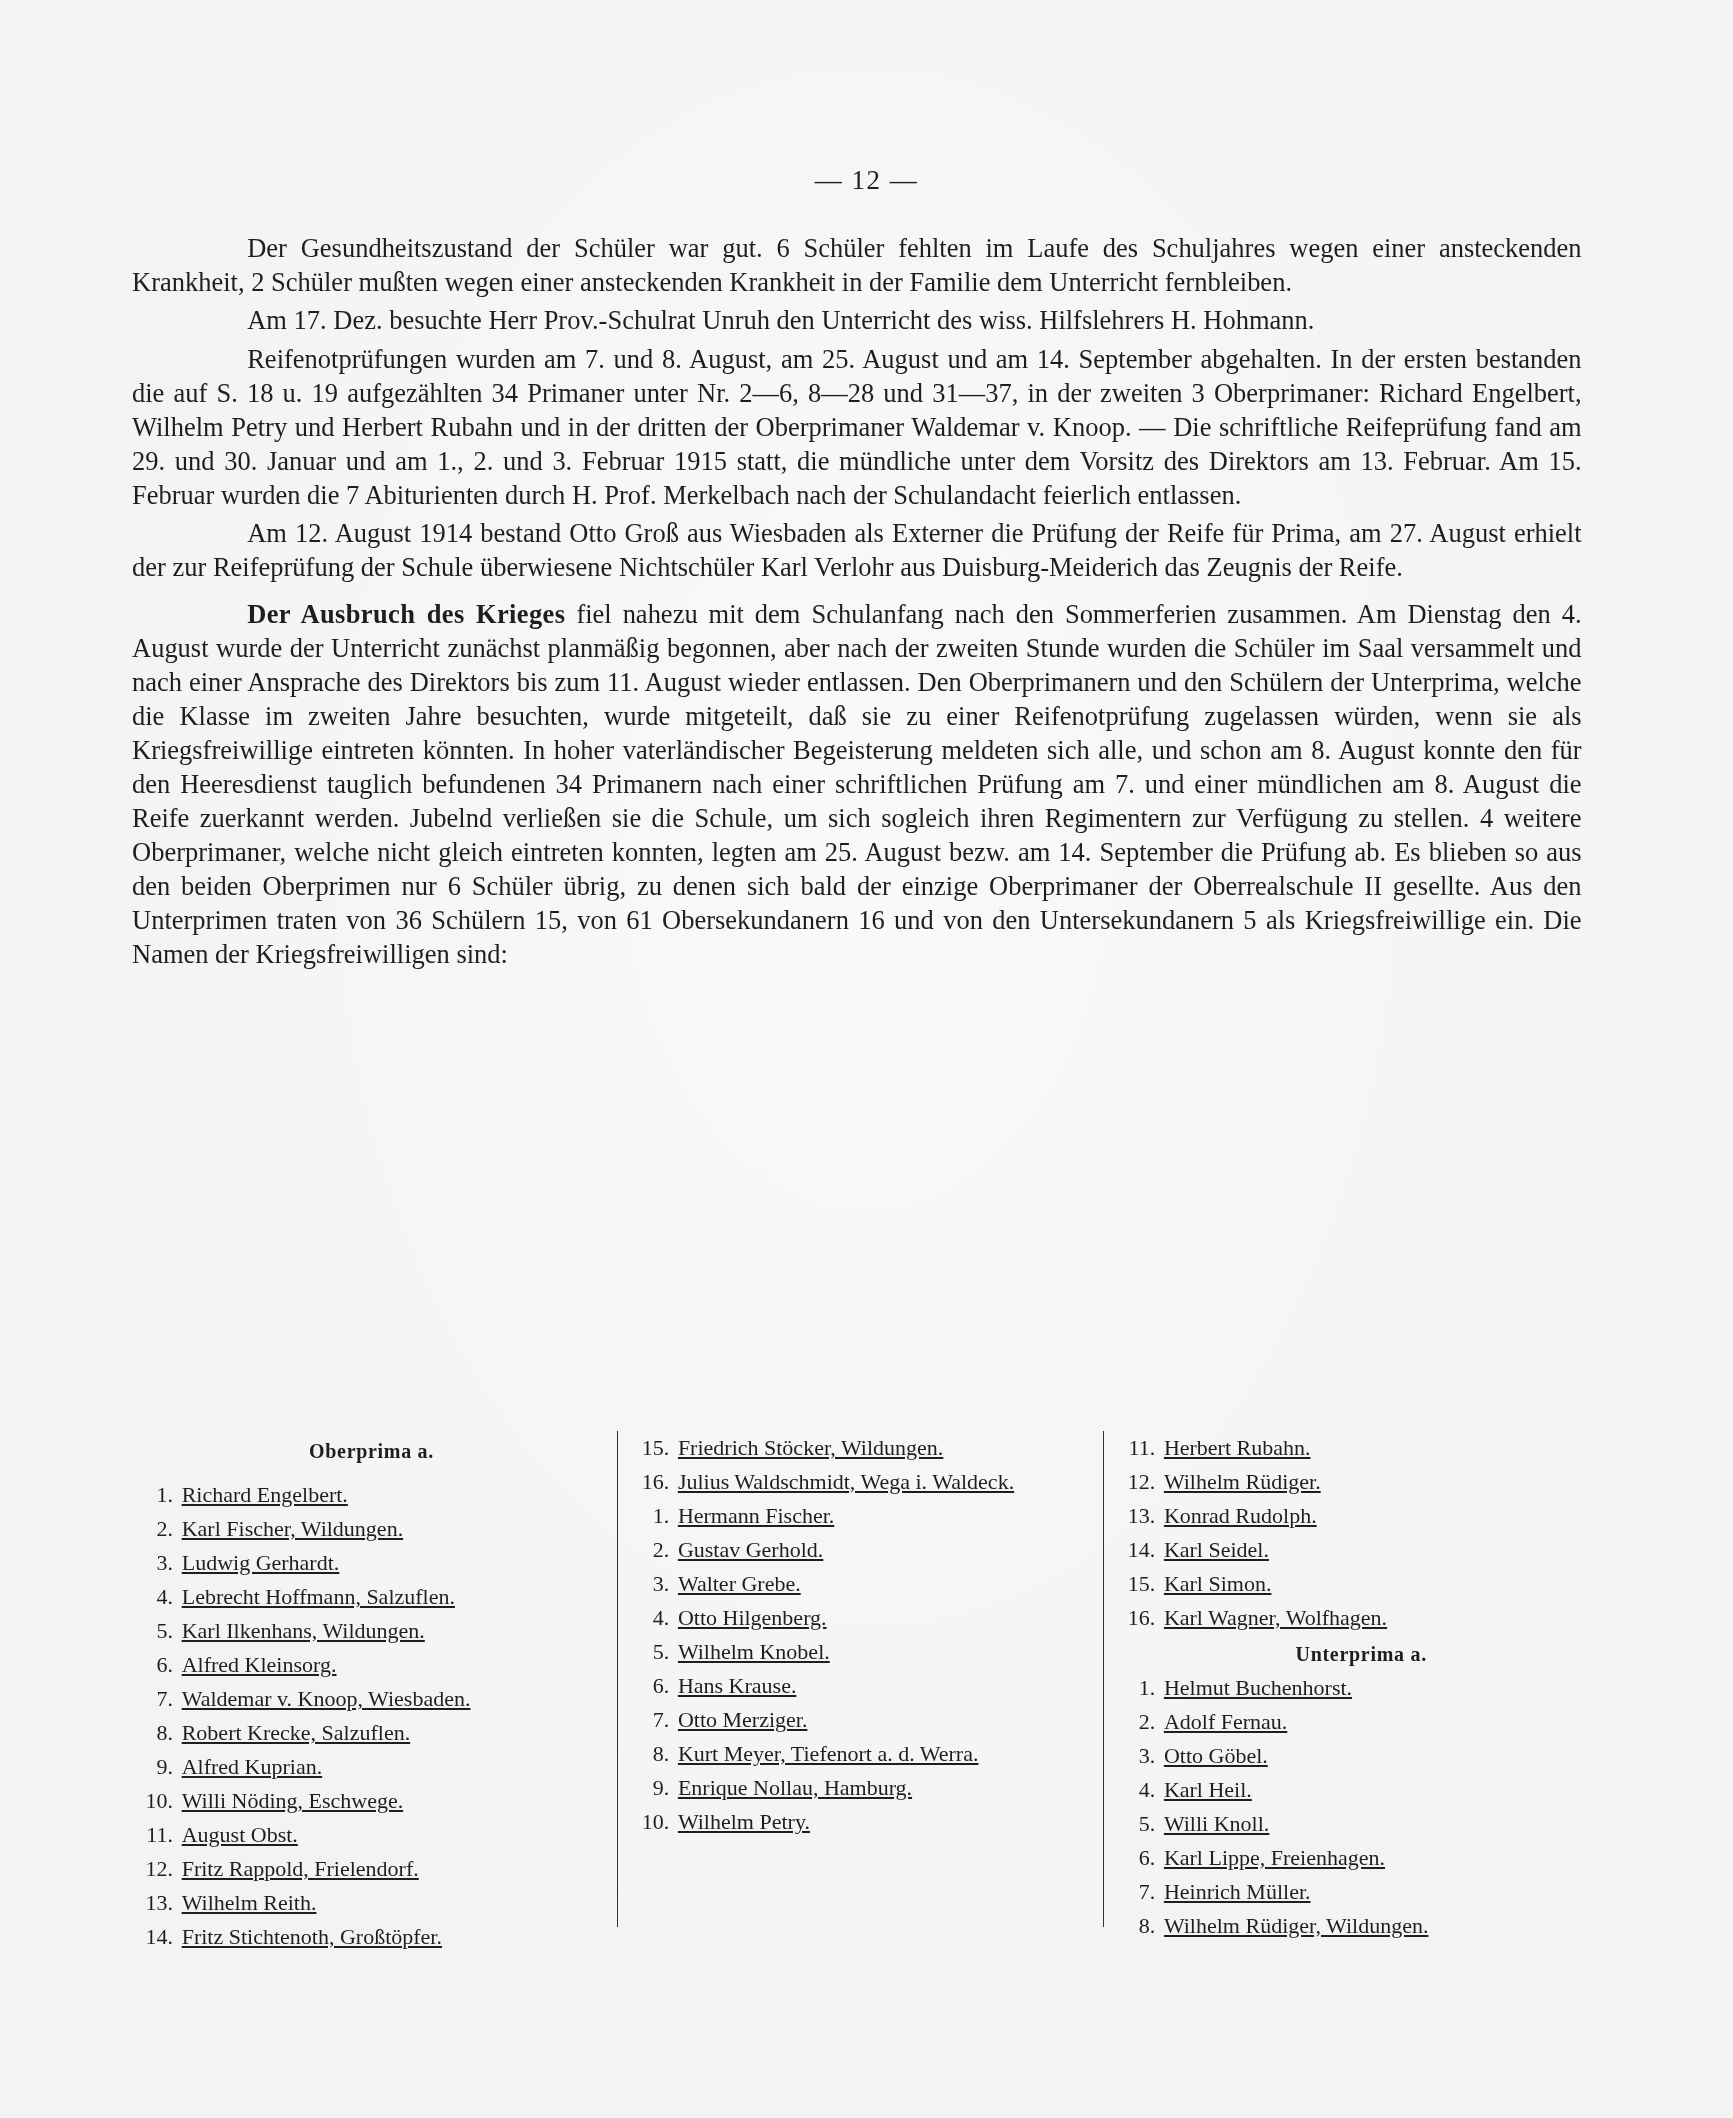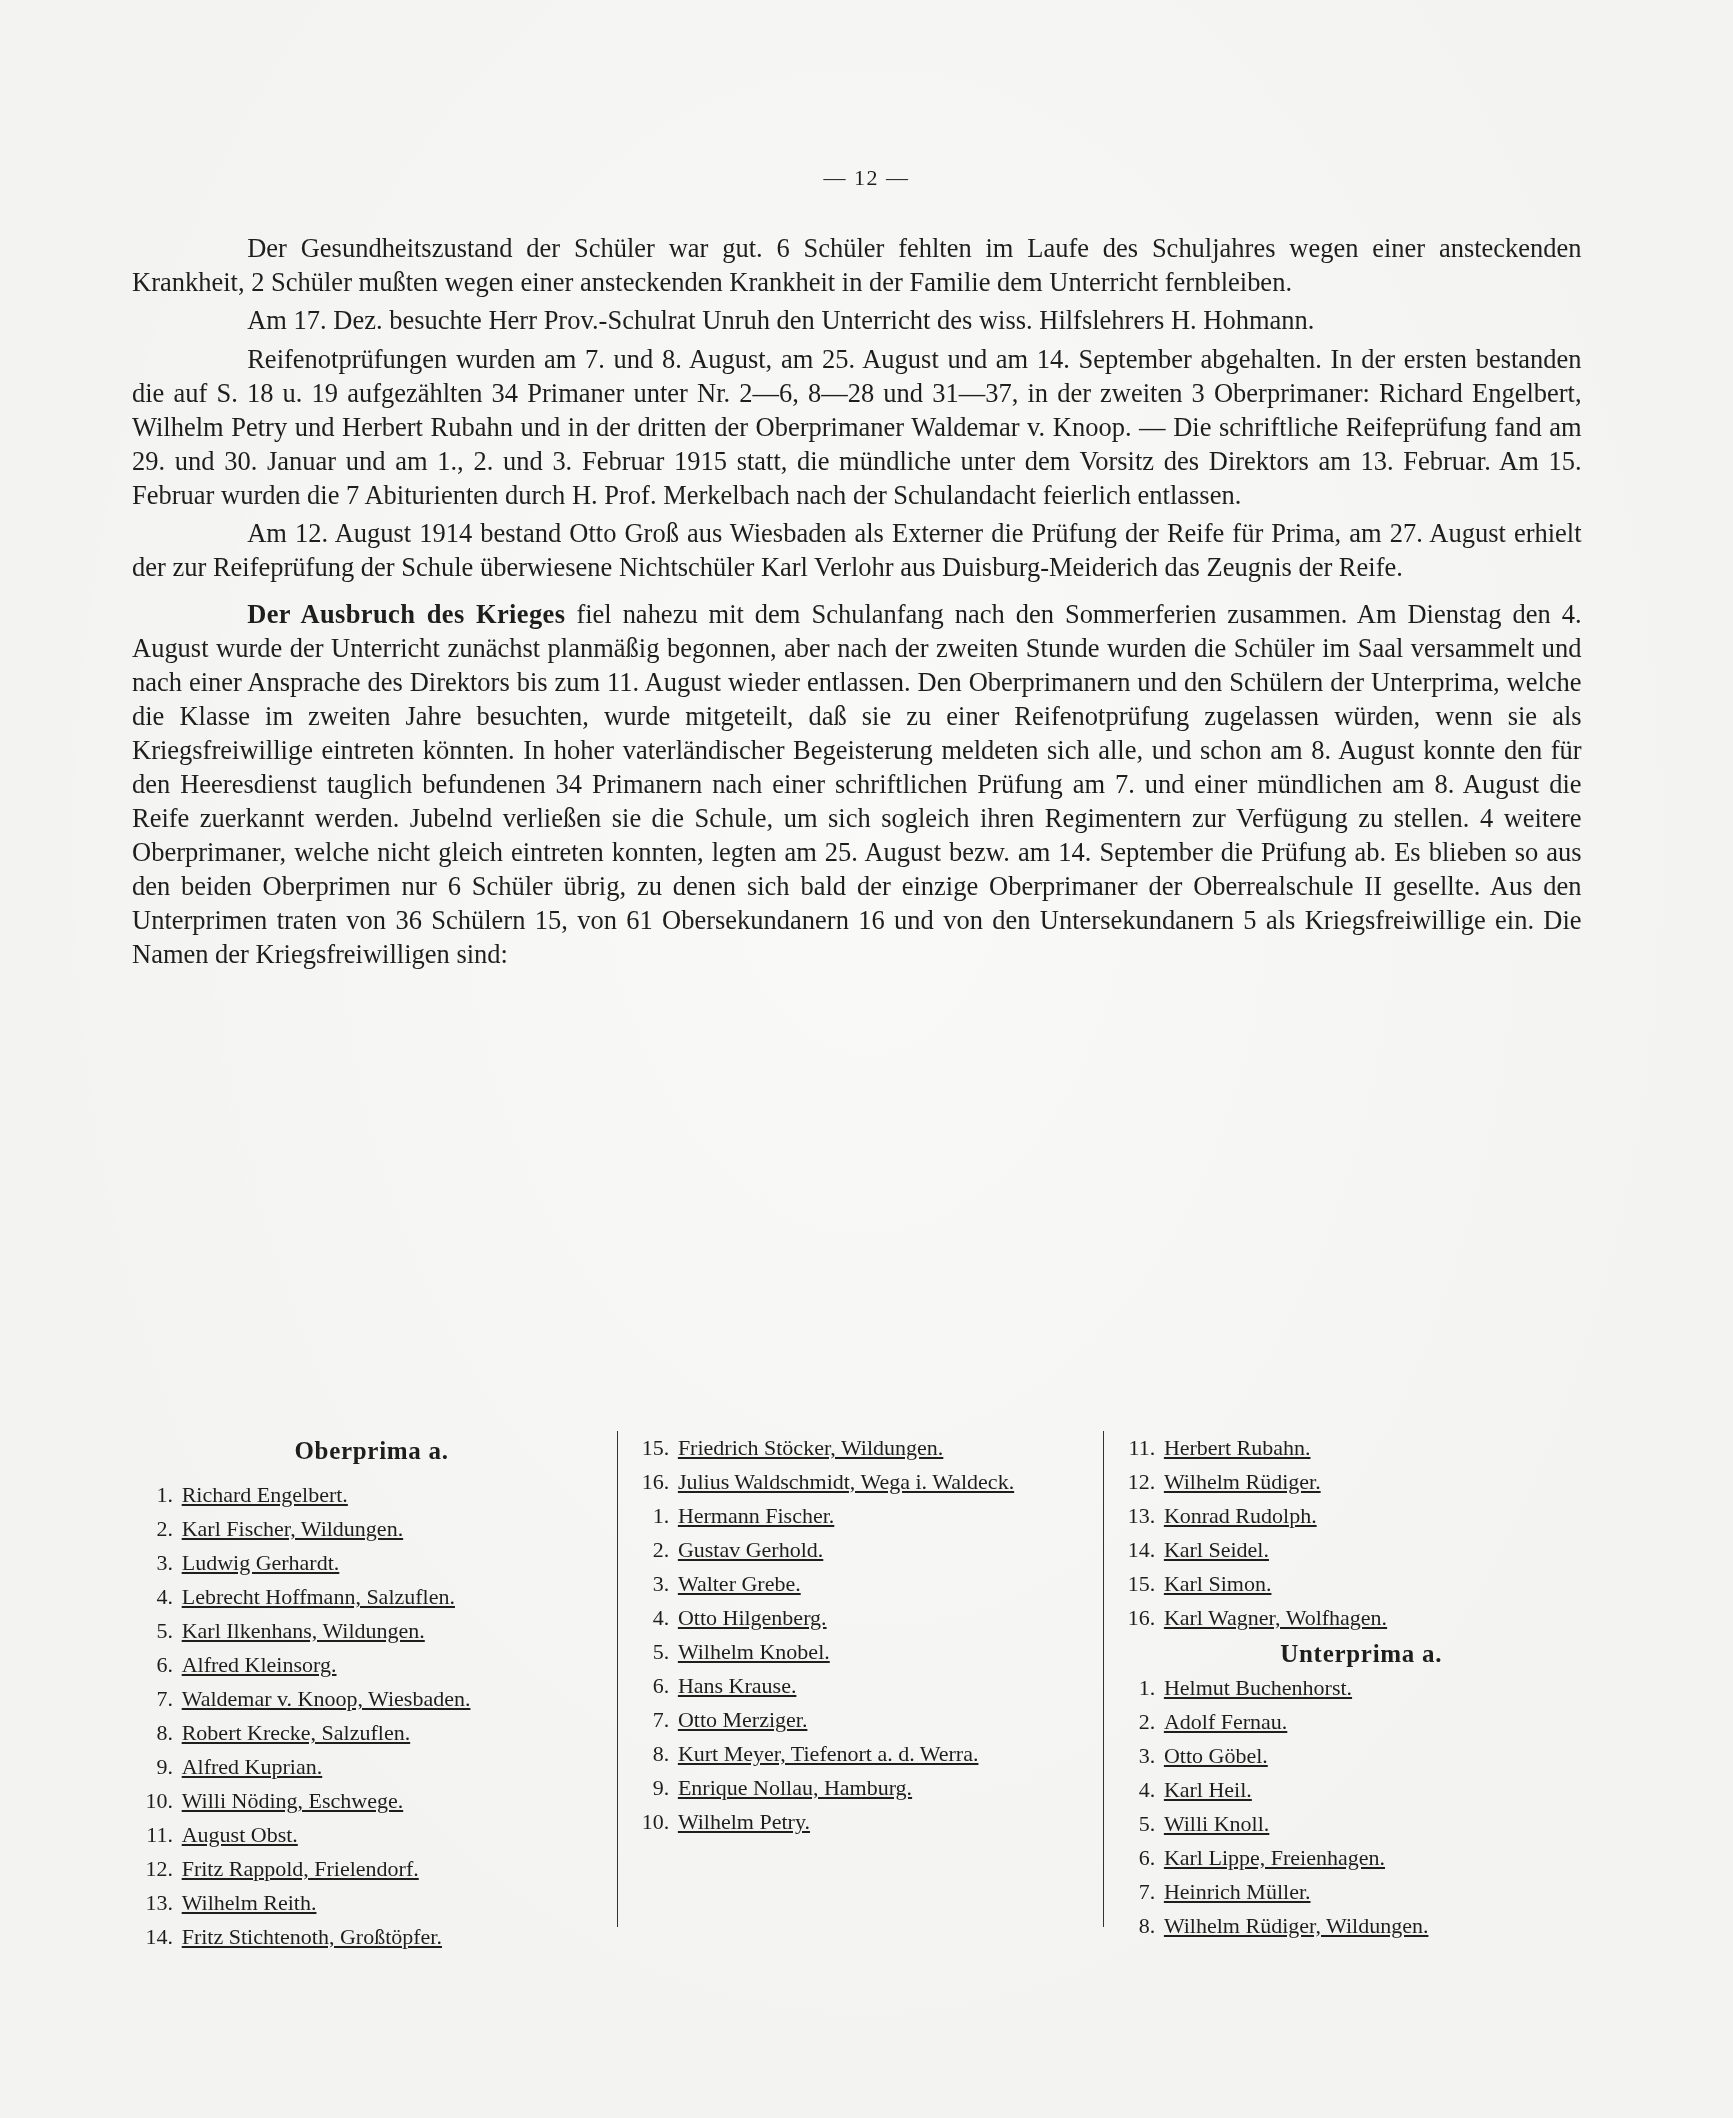--- a/index.html
+++ b/index.html
@@ -22,21 +22,21 @@
       background:
         radial-gradient(ellipse at 50% 40%, rgba(255,255,255,0.55), rgba(230,230,226,0.0) 70%),
         #f3f3f1;
     }
     .page-number {
       position: absolute;
       top: 165px;
       left: 0;
       width: 1733px;
       text-align: center;
-      font-size: 22px;
+      font-size: 27px;
       letter-spacing: 1.5px;
     }
     .body-text {
       position: absolute;
       left: 132px;
       top: 231px;
       width: 1450px;
       font-size: 27.6px;
       line-height: 34px;
       text-align: justify;
@@ -68,21 +68,21 @@
       position: absolute;
       top: 0;
       font-size: 22px;
       line-height: 34px;
     }
     .col-1 { left: 0; width: 479px; }
     .col-2 { left: 485px; width: 490px; border-left: 1.5px solid #333; padding-left: 10.2px; height: 496px; }
     .col-3 { left: 971px; width: 494px; border-left: 1.5px solid #333; padding-left: 10.2px; height: 496px; }
     .section-heading {
       font-weight: bold;
-      font-size: 25px;
+      font-size: 20px;
       text-align: center;
       margin: 2.9px 0 10.2px 0;
       letter-spacing: 0.7px;
     }
     .col-2 .section-heading { margin: 26px 0 13px 0; }
     .col-3 .section-heading { margin: 1.5px 0 0 0; }
     .entry {
       display: flex;
       white-space: nowrap;
     }

